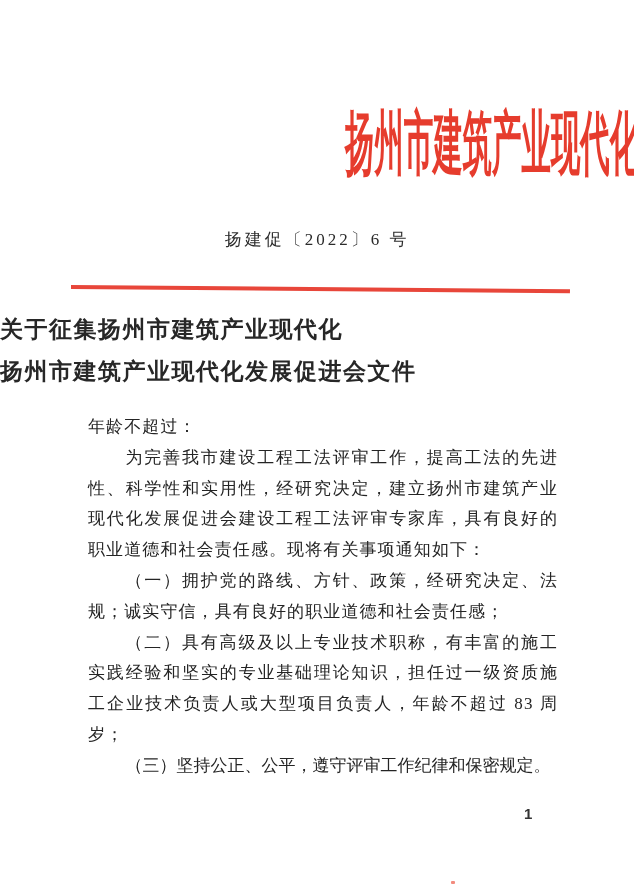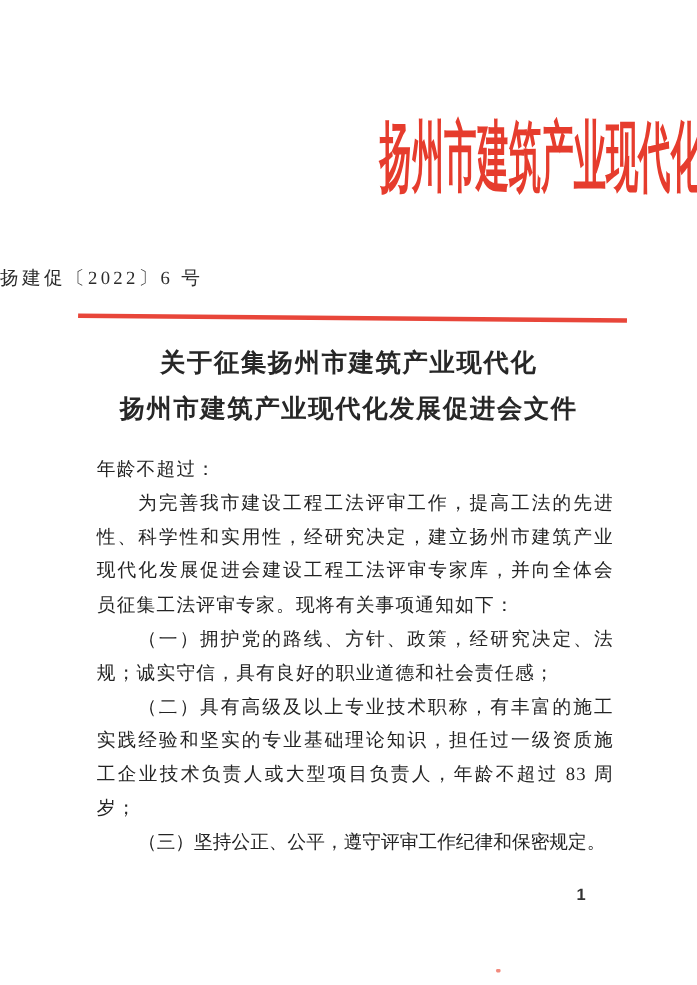--- a/index.html
+++ b/index.html
@@ -37,23 +37,24 @@
     font-weight: 700;
     font-size: 70px;
     color: var(--header-red);
     transform: scaleX(0.42);
     transform-origin: center center;
     letter-spacing: 0px;
   }
   
   .doc-number {
     position: absolute;
-    top: 241px;
+    top: 228px;
     left: 0;
     width: 100%;
+    text-align: center;
     font-size: 17px;
     letter-spacing: 3px;
     color: #2b2b2b;
   }
   
   .red-rule {
     position: absolute;
     top: 285px;
     left: 71px;
     width: 499px;
@@ -61,21 +62,21 @@
     background: var(--rule-red);
     transform: rotate(0.5deg);
     transform-origin: left center;
   }
   
   .notice-title {
     position: absolute;
     top: 308px;
     left: 0;
     width: 100%;
-    text-align: center;
+    text-align: left;
     font-family: "Liberation Sans", "DejaVu Sans", sans-serif;
     font-weight: 700;
     font-size: 23px;
     line-height: 42px;
     letter-spacing: 1.5px;
     color: #272727;
   }
   
   .body-text {
     position: absolute;
@@ -138,21 +139,21 @@
 
   <div class="red-rule"></div>
 
   <div class="notice-title">
     <div>关于征集扬州市建筑产业现代化</div>
     <div>扬州市建筑产业现代化发展促进会文件</div>
   </div>
 
   <div class="body-text">
     <p>年龄不超过：</p>
-    <p class="indent">为完善我市建设工程工法评审工作，提高工法的先进性、科学性和实用性，经研究决定，建立扬州市建筑产业现代化发展促进会建设工程工法评审专家库，并向全体会员征集工法评审专家。现将有关事项通知如下：</p>
+    <p class="indent">为完善我市建设工程工法评审工作，提高工法的先进性、科学性和实用性，经研究决定，建立扬州市建筑产业现代化发展促进会建设工程工法评审专家库，具有良好的职业道德和社会责任感。现将有关事项通知如下：</p>
     <p class="indent">（一）拥护党的路线、方针、政策，经研究决定、法规；诚实守信，具有良好的职业道德和社会责任感；</p>
     <p class="indent">（二）具有高级及以上专业技术职称，有丰富的施工实践经验和坚实的专业基础理论知识，担任过一级资质施工企业技术负责人或大型项目负责人，年龄不超过 83 周岁；</p>
     <p class="indent tight">（三）坚持公正、公平，遵守评审工作纪律和保密规定。</p>
   </div>
 
   <div class="page-number">1</div>
 
   <div class="scan-speck"></div>
 
 </div>

